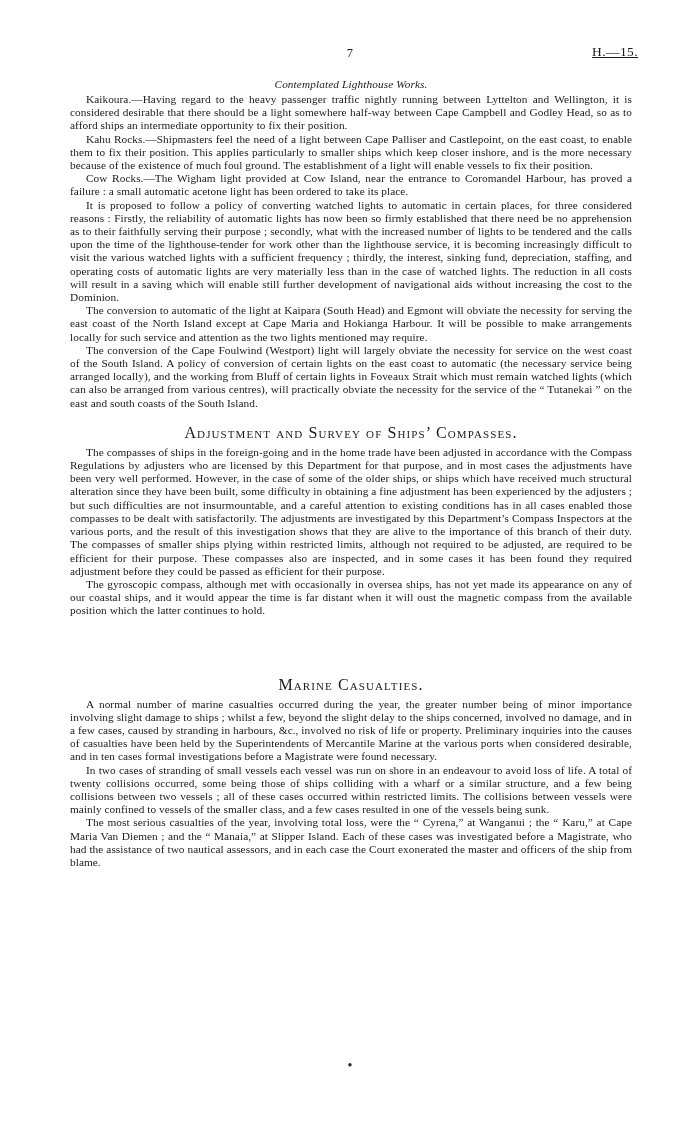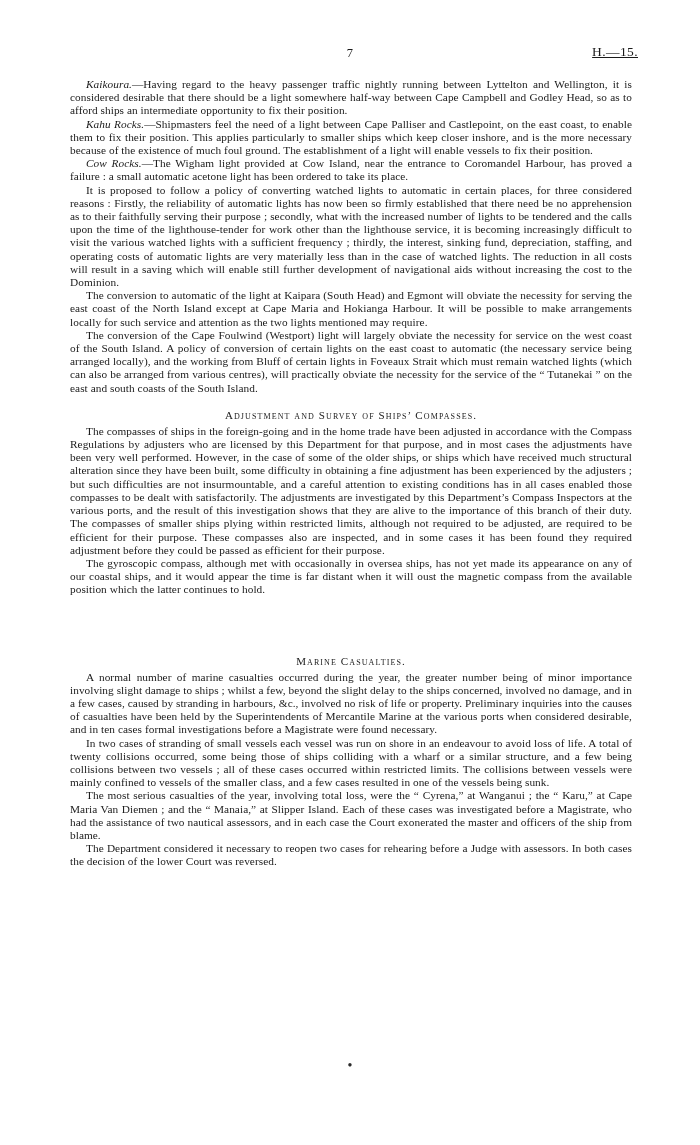--- a/index.html
+++ b/index.html
@@ -63,25 +63,24 @@
     font-size: 11.3px;
     line-height: 13.2px;
     text-align: justify;
     text-justify: inter-word;
     letter-spacing: 0.05px;
   }
   p.indent {
     text-indent: 16px;
   }
   .side-head {
-    font-style: italic;
   }
   .smallcaps-head {
     text-align: center;
-    font-size: 11px;
+    font-size: 16px;
     letter-spacing: 1.1px;
     margin: 14px 0 4px 0;
     font-variant: small-caps;
   }
   .section-gap-lg {
     height: 44px;
   }
   .dot-footer {
     position: absolute;
     left: 0;
@@ -97,20 +96,21 @@
 
 <div class="page">
 
   <div class="header">
     <div class="page-number">7</div>
     <div class="doc-code">H.—15.</div>
   </div>
 
   <div class="content">
 
+    <div class="running-title">Contemplated Lighthouse Works.</div>
 
     <p class="indent"><span class="side-head">Kaikoura.</span><span>—Having regard to the heavy passenger traffic nightly running between Lyttelton and Wellington, it is considered desirable that there should be a light somewhere half-way between Cape Campbell and Godley Head, so as to afford ships an intermediate opportunity to fix their position.</span></p>
 
     <p class="indent"><span class="side-head">Kahu Rocks.</span><span>—Shipmasters feel the need of a light between Cape Palliser and Castlepoint, on the east coast, to enable them to fix their position. This applies particularly to smaller ships which keep closer inshore, and is the more necessary because of the existence of much foul ground. The establishment of a light will enable vessels to fix their position.</span></p>
 
     <p class="indent"><span class="side-head">Cow Rocks.</span><span>—The Wigham light provided at Cow Island, near the entrance to Coromandel Harbour, has proved a failure : a small automatic acetone light has been ordered to take its place.</span></p>
 
 
 
     <p class="indent">It is proposed to follow a policy of converting watched lights to automatic in certain places, for three considered reasons : Firstly, the reliability of automatic lights has now been so firmly established that there need be no apprehension as to their faithfully serving their purpose ; secondly, what with the increased number of lights to be tendered and the calls upon the time of the lighthouse-tender for work other than the lighthouse service, it is becoming increasingly difficult to visit the various watched lights with a sufficient frequency ; thirdly, the interest, sinking fund, depreciation, staffing, and operating costs of automatic lights are very materially less than in the case of watched lights. The reduction in all costs will result in a saving which will enable still further development of navigational aids without increasing the cost to the Dominion.</p>
@@ -124,19 +124,18 @@
     <p class="indent">The compasses of ships in the foreign-going and in the home trade have been adjusted in accordance with the Compass Regulations by adjusters who are licensed by this Department for that purpose, and in most cases the adjustments have been very well performed. However, in the case of some of the older ships, or ships which have received much structural alteration since they have been built, some difficulty in obtaining a fine adjustment has been experienced by the adjusters ; but such difficulties are not insurmountable, and a careful attention to existing conditions has in all cases enabled those compasses to be dealt with satisfactorily. The adjustments are investigated by this Department’s Compass Inspectors at the various ports, and the result of this investigation shows that they are alive to the importance of this branch of their duty. The compasses of smaller ships plying within restricted limits, although not required to be adjusted, are required to be efficient for their purpose. These compasses also are inspected, and in some cases it has been found they required adjustment before they could be passed as efficient for their purpose.</p>
     <p class="indent">The gyroscopic compass, although met with occasionally in oversea ships, has not yet made its appearance on any of our coastal ships, and it would appear the time is far distant when it will oust the magnetic compass from the available position which the latter continues to hold.</p>
 
     <div class="section-gap-lg"></div>
 
     <div class="smallcaps-head">Marine Casualties.</div>
 
     <p class="indent">A normal number of marine casualties occurred during the year, the greater number being of minor importance involving slight damage to ships ; whilst a few, beyond the slight delay to the ships concerned, involved no damage, and in a few cases, caused by stranding in harbours, &amp;c., involved no risk of life or property. Preliminary inquiries into the causes of casualties have been held by the Superintendents of Mercantile Marine at the various ports when considered desirable, and in ten cases formal investigations before a Magistrate were found necessary.</p>
     <p class="indent">In two cases of stranding of small vessels each vessel was run on shore in an endeavour to avoid loss of life. A total of twenty collisions occurred, some being those of ships colliding with a wharf or a similar structure, and a few being collisions between two vessels ; all of these cases occurred within restricted limits. The collisions between vessels were mainly confined to vessels of the smaller class, and a few cases resulted in one of the vessels being sunk.</p>
     <p class="indent">The most serious casualties of the year, involving total loss, were the “ Cyrena,” at Wanganui ; the “ Karu,” at Cape Maria Van Diemen ; and the “ Manaia,” at Slipper Island. Each of these cases was investigated before a Magistrate, who had the assistance of two nautical assessors, and in each case the Court exonerated the master and officers of the ship from blame.</p>
-    <p class="indent">The Department considered it necessary to reopen two cases for rehearing before a Judge with assessors. In both cases the decision of the lower Court was reversed.</p>
 
   </div>
 
   <div class="dot-footer">•</div>
 
 </div>
 
 </body></html>

